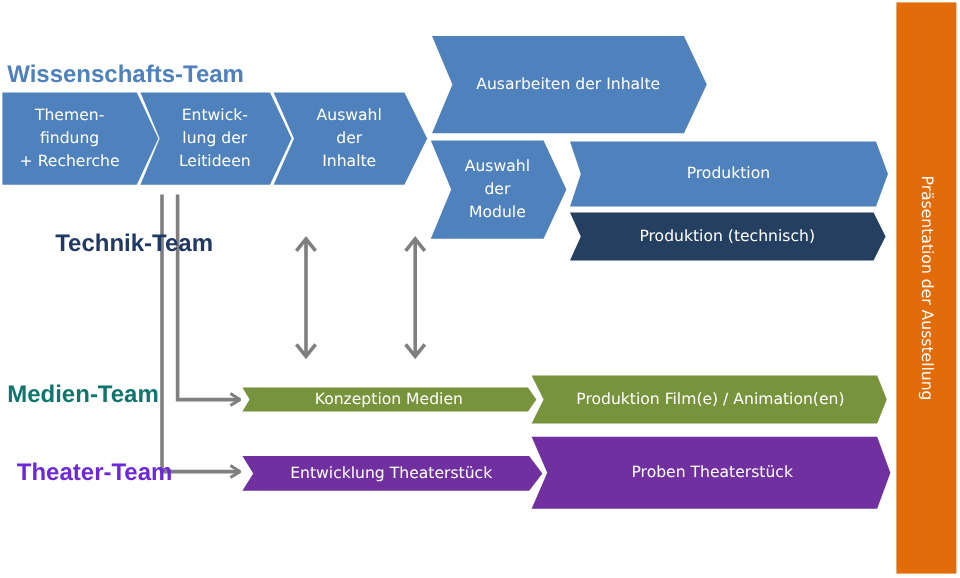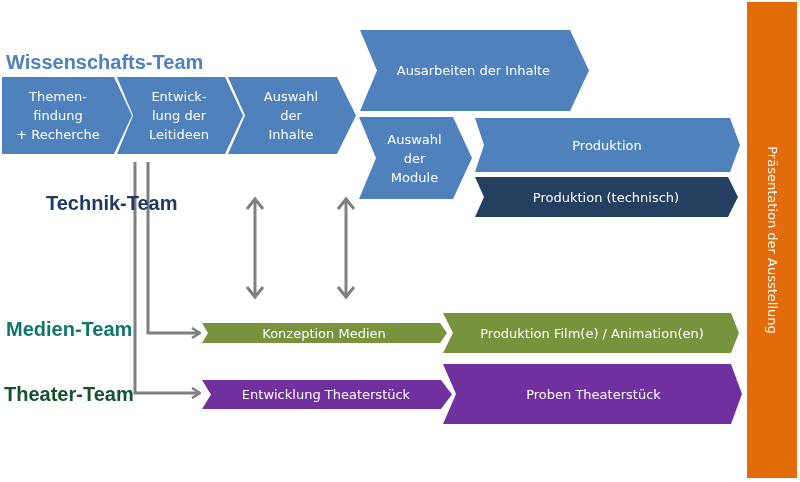--- a/index.html
+++ b/index.html
@@ -89,13 +89,13 @@
     </g>
   <g id="orange-bar">
       <rect x="747" y="2" width="50" height="476" fill="#e36c0a"></rect>
       <text x="772" y="240" text-anchor="middle" dominant-baseline="central" class="shape-text" font-size="15" transform="rotate(90 772 240)">Präsentation der Ausstellung</text>
     </g>
 </svg>
 
 <div class="team-label" style="left:6px; top:51px; color:#4f81bd;">Wissenschafts-Team</div>
 <div class="team-label" style="left:6px; top:192px; color:#1f3864;margin-left:40px;">Technik-Team</div>
 <div class="team-label" style="left:6px; top:318px; color:#0f766e;">Medien-Team</div>
-<div class="team-label" style="left:4px; top:383px; color:#14532d;">Theater-Team</div>
+<div class="team-label" style="left:14px; top:383px; color:#6d28d9;">Theater-Team</div>
 
 </body></html>

